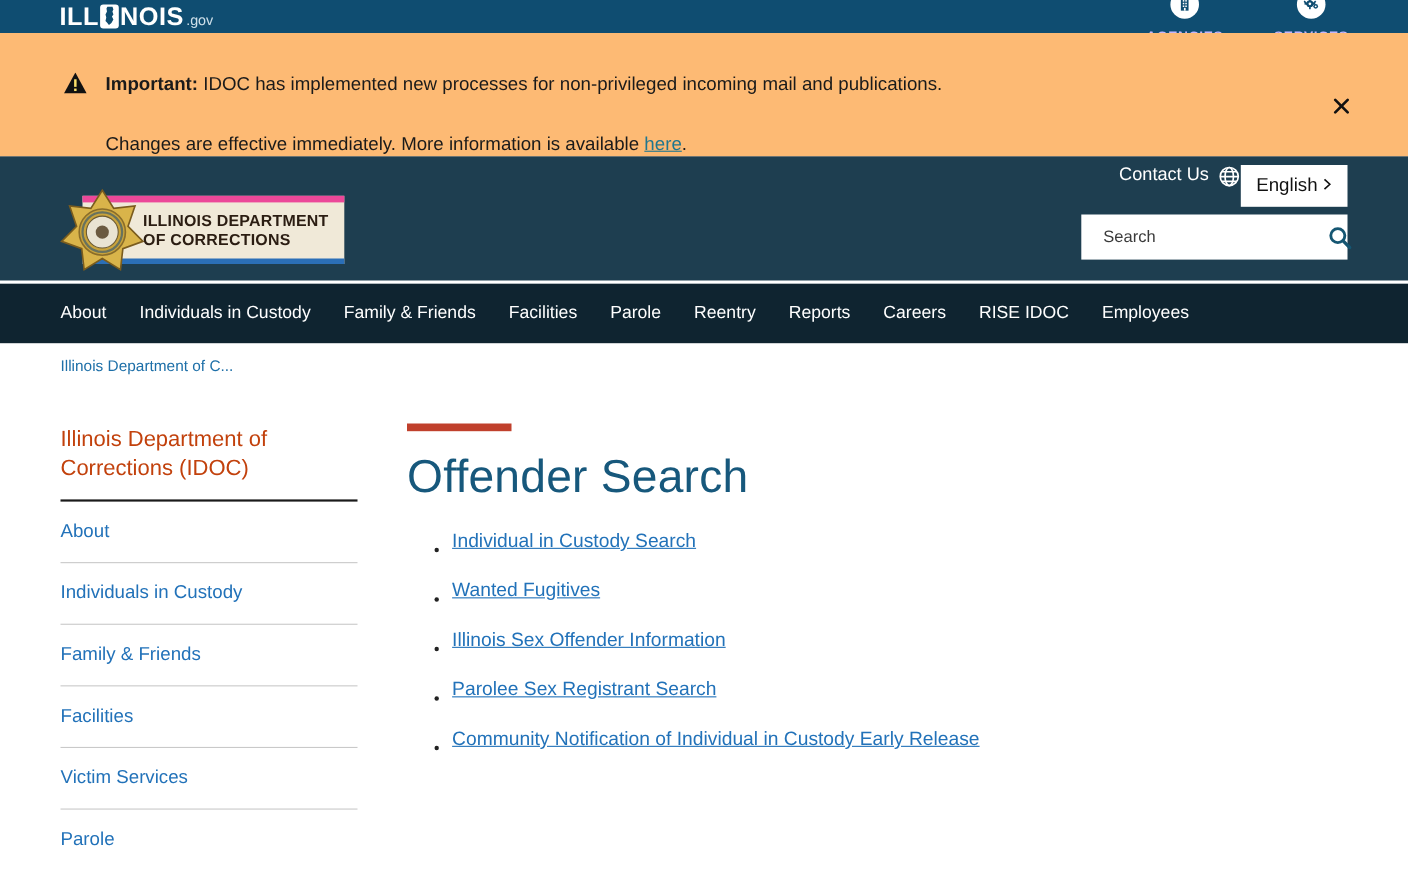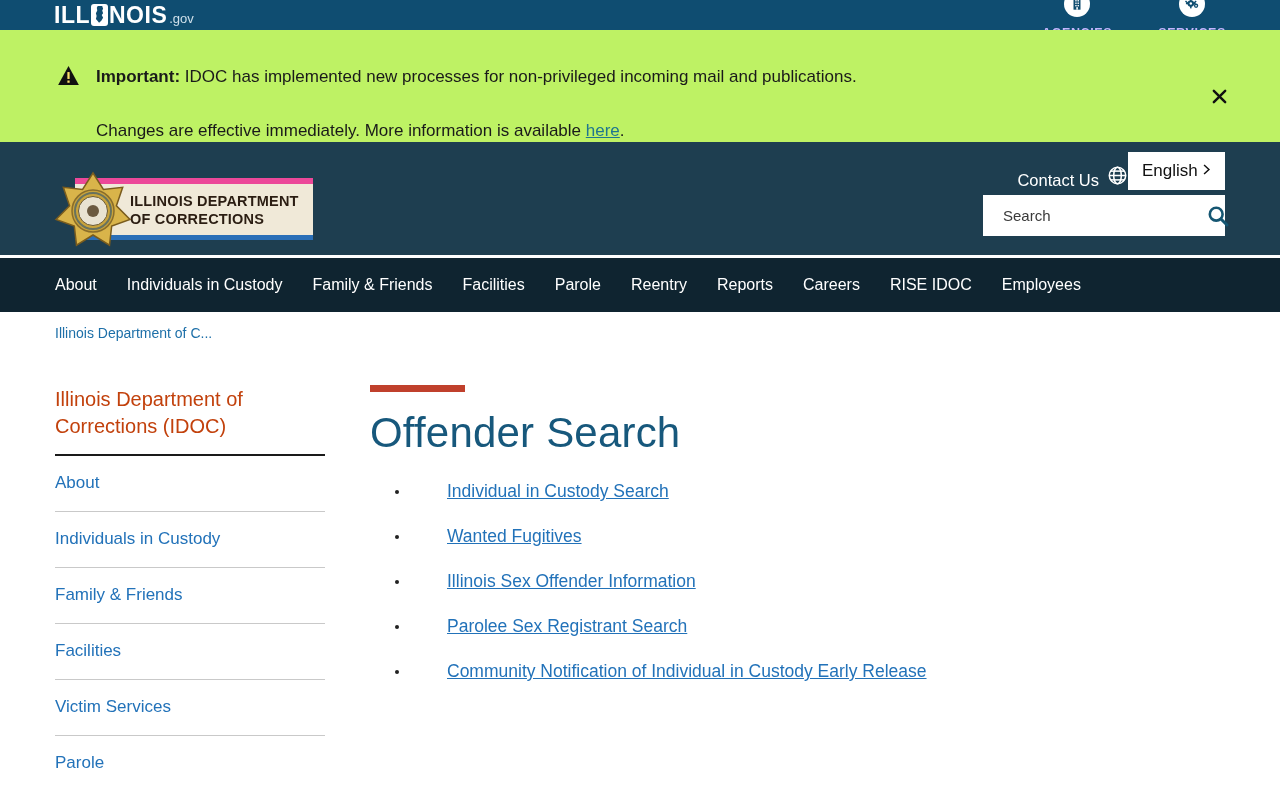--- a/index.html
+++ b/index.html
@@ -15,41 +15,41 @@
     display:inline-flex; align-items:center; justify-content:center; margin:0 1px;
     align-self:center; }
   .govlogo .tld { font-size:13px; color:#cfe0ea; margin-left:2px; }
   .topbar-right { display:flex; align-items:center; gap:46px; }
   .topbar-link { display:flex; align-items:center; gap:9px; color:#c4b5fd; font-size:12.5px;
     letter-spacing:.6px; font-weight:bold; cursor:pointer; text-decoration:none;flex-direction:column; }
   .circle-icon { width:26px; height:26px; background:#fff; border-radius:50%;
     display:flex; align-items:center; justify-content:center; }
 
   
-  .alert { height:112px; background:#bef264; position:relative; padding:20px 90px 0 58px; }
+  .alert { height:112px; background:#fdba74; position:relative; padding:20px 90px 0 58px; }
   .alert-row { display:flex; align-items:flex-start; gap:17px; }
   .alert-text { font-size:17px; color:#1a1a1a; line-height:54px; }
   .alert-text b { font-weight:bold; }
   .alert-link { color:#1F768F; text-decoration:underline; cursor:pointer; }
   .alert-close { position:absolute; right:52px; top:58px; background:none; border:none;
     cursor:pointer; line-height:0; }
   .warn-wrap { margin-top:16px; }
 
   
   .siteheader { height:116px; background:#1E3E50; border-bottom:3px solid #ffffff;
     display:flex; justify-content:space-between; padding:0 55px; }
   .idoc-logo { position:relative; width:260px; margin-top:28px; height:80px; cursor:pointer; }
   .idoc-banner { position:absolute; left:20px; top:8px; width:238px; height:62px;
     background:#F0E9D8; border-top:6px solid #ec4899; border-bottom:5px solid #2B6FB7;
     display:flex; flex-direction:column; justify-content:center; padding-left:55px; }
   .idoc-banner .l1, .idoc-banner .l2 { font-size:14.5px; font-weight:bold; color:#2b1d12;
     letter-spacing:.2px; line-height:18px; white-space:nowrap; }
   .idoc-star { position:absolute; left:-2px; top:-1px; }
   .header-right { display:flex; flex-direction:column; align-items:flex-end; padding-top:8px; }
-  .lang-row { display:flex; align-items:flex-end; height:40px; }
+  .lang-row { display:flex; align-items:flex-start; height:40px; }
   .contact-link { color:#fff; font-size:16.5px; cursor:pointer; text-decoration:none; margin-right:8px; }
   .lang-box { background:#fff; height:38px; width:97px; display:flex; align-items:center;
     justify-content:space-between; padding:0 12px 0 14px; cursor:pointer; border:none; }
   .lang-box .lbl { font-size:17px; color:#111; }
   .search-box { margin-top:5px; width:242px; height:41px; background:#fff; display:flex;
     align-items:center; }
   .search-box input { flex:1; border:none; outline:none; font-size:15px; color:#222;
     padding-left:20px; font-family:"Liberation Sans", sans-serif; background:transparent; }
   .search-box input::placeholder { color:#3a3a3a; opacity:1; }
   .search-btn { background:none; border:none; cursor:pointer; padding:0 12px 0 4px; line-height:0; }
@@ -72,21 +72,21 @@
   .sidebar ul { list-style:none; }
   .sidebar li { border-bottom:1px solid #c9c9c9; }
   .sidebar li:last-child { border-bottom:none; }
   .sidebar li a { display:block; color:#2272B9; font-size:17px; padding:17px 0 18px 0;
     text-decoration:none; cursor:pointer; }
 
   .main { margin-left:45px; padding-top:35px; }
   .accent-bar { width:95px; height:7px; background:#C0402C; margin-bottom:17px; }
   .page-title { color:#17587C; font-size:42px; font-weight:400; letter-spacing:.2px; }
   .link-list { list-style:none; margin-top:24px; padding-left:25px; }
-  .link-list li { display:flex; align-items:center; margin-bottom:24px;gap:36px; }
+  .link-list li { display:flex; align-items:flex-end; margin-bottom:24px; }
   .bullet { width:4px; height:4px; border-radius:50%; background:#222; margin-right:12px;
     flex:none; }
   .link-list a { color:#2272B9; font-size:17.5px; text-decoration:underline; cursor:pointer; }
 </style>
 </head>
 <body>
 
 <div class="topbar">
   <a class="govlogo">
     <span class="word">ILL</span>

